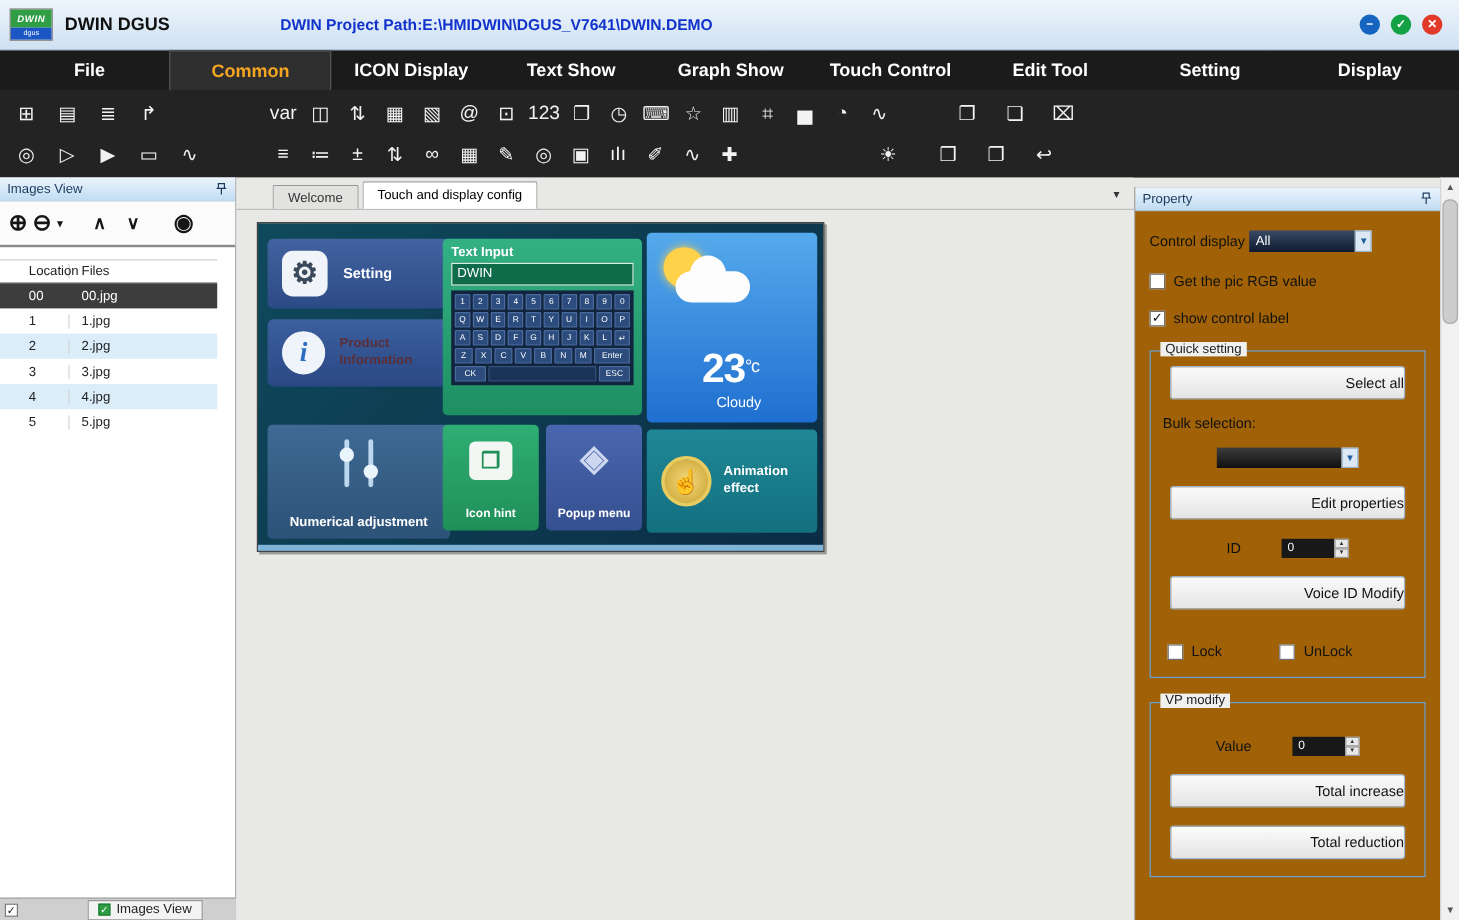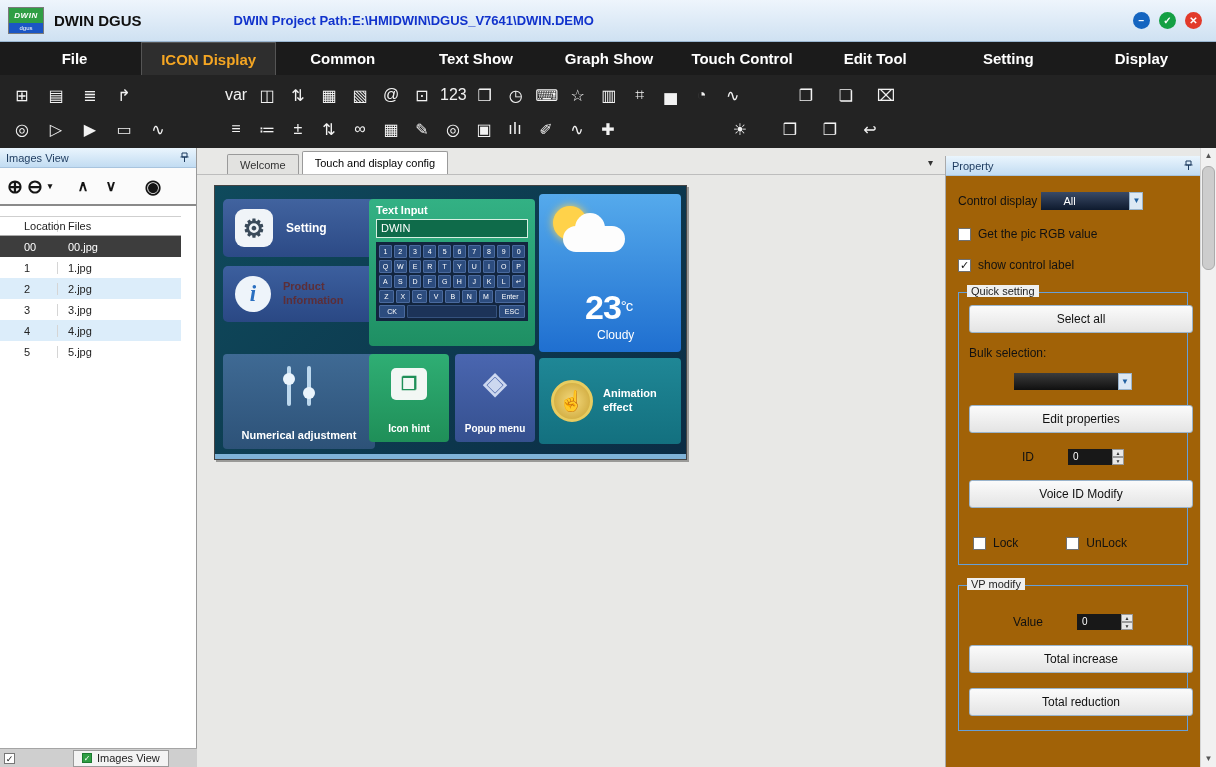--- a/index.html
+++ b/index.html
@@ -107,27 +107,27 @@
   .popup-icon{position:absolute;left:50%;top:12px;transform:translateX(-50%);font-size:30px;color:#cdd8f0;line-height:34px;}
   .tile-animation{left:324px;top:172px;width:142px;height:86px;background:linear-gradient(#1f8796,#13707f);border-radius:4px;display:flex;align-items:center;padding-left:12px;gap:10px;}
   .coin{width:42px;height:42px;border-radius:50%;background:radial-gradient(#f4da7e,#c8a030);border:3px solid #e8cc60;color:#8a6a10;font-size:20px;display:flex;align-items:center;justify-content:center;flex-shrink:0;}
   .anim-label{font-size:11px;width:64px;line-height:1.25;}
   .canvas-bottom{position:absolute;left:0;bottom:0;width:100%;height:5px;background:#7fb3d8;}
 
   
   .right-panel{position:absolute;left:945px;top:156px;width:255px;height:619px;background:#a16207;border-left:1px solid #aaa;}
   .rp-content{padding:0 12px;font-size:12px;color:#111;}
   .cd-row{display:flex;align-items:center;margin-top:16px;}
-  .cd-select{margin-left:4px;width:88px;height:18px;background:linear-gradient(#3a4a66,#0e1a2e);color:#fff;font-size:11px;padding-left:22px;line-height:18px;cursor:pointer;}
+  .cd-select{margin-left:4px;width:88px;height:18px;background:linear-gradient(#3a4a66,#0e1a2e);color:#fff;font-size:11px;padding-left:5px;line-height:18px;cursor:pointer;}
   .dd-caret{width:14px;height:18px;background:#dce8f4;border:1px solid #9ab4cc;color:#2060a0;font-size:8px;text-align:center;line-height:16px;cursor:pointer;}
   .checkbox-row{display:flex;align-items:center;gap:7px;margin-top:17px;cursor:pointer;}
   .checkbox{width:13px;height:13px;border:1px solid #707070;background:#fff;font-size:11px;line-height:11px;text-align:center;color:#111;flex-shrink:0;}
   .groupbox{border:1px solid #66a0d8;margin-top:20px;position:relative;padding:12px 10px 14px;}
   .groupbox-title{position:absolute;top:-8px;left:8px;background:#f0f0ef;padding:0 4px;font-size:11px;color:#222;}
-  .btn{display:block;width:224px;margin:0 auto;height:28px;background:linear-gradient(#fbfbfb,#e4e4e4);border:1px solid #9ab4cc;border-radius:3px;font-size:12px;color:#111;text-align:center;line-height:26px;cursor:pointer;font-family:inherit;}
+  .btn{display:block;width:196px;margin:0 auto;height:28px;background:linear-gradient(#fbfbfb,#e4e4e4);border:1px solid #9ab4cc;border-radius:3px;font-size:12px;color:#111;text-align:right;line-height:26px;cursor:pointer;font-family:inherit;}
   .bulk-label{margin-top:13px;}
   .bulk-row{display:flex;justify-content:center;margin-top:13px;align-items:center;}
   .bulk-select{width:104px;height:17px;background:linear-gradient(#3c3c3c,#101010);cursor:pointer;}
   .bulk-row .dd-caret{height:17px;line-height:15px;}
   .spin-row{display:flex;align-items:center;justify-content:center;gap:34px;margin-top:16px;}
   .spinbox{display:flex;}
   .spin-value{width:44px;height:16px;background:#181818;color:#fff;font-size:10px;line-height:16px;padding-left:5px;}
   .spin-arrows{display:flex;flex-direction:column;width:12px;}
   .spin-arrows span{height:8px;background:#e8e8e8;border:1px solid #999;font-size:5px;line-height:6px;text-align:center;color:#333;cursor:pointer;}
   .gb-btn-space{margin-top:15px;}
@@ -152,22 +152,22 @@
   <div class="project-path">DWIN Project Path:E:\HMIDWIN\DGUS_V7641\DWIN.DEMO</div>
   <div class="win-controls">
     <div class="win-btn win-min">−</div>
     <div class="win-btn win-ok">✓</div>
     <div class="win-btn win-close">✕</div>
   </div>
 </div>
 
 <div class="menubar">
     <div class="menu-item">File</div>
+    <div class="menu-item">Common</div>
     <div class="menu-item">ICON Display</div>
-    <div class="menu-item">Common</div>
     <div class="menu-item">Text Show</div>
     <div class="menu-item">Graph Show</div>
     <div class="menu-item">Touch Control</div>
     <div class="menu-item">Edit Tool</div>
     <div class="menu-item">Setting</div>
     <div class="menu-item">Display</div>
   </div>
 
 <div class="toolbar">
   <div class="tb-group tb-left">

